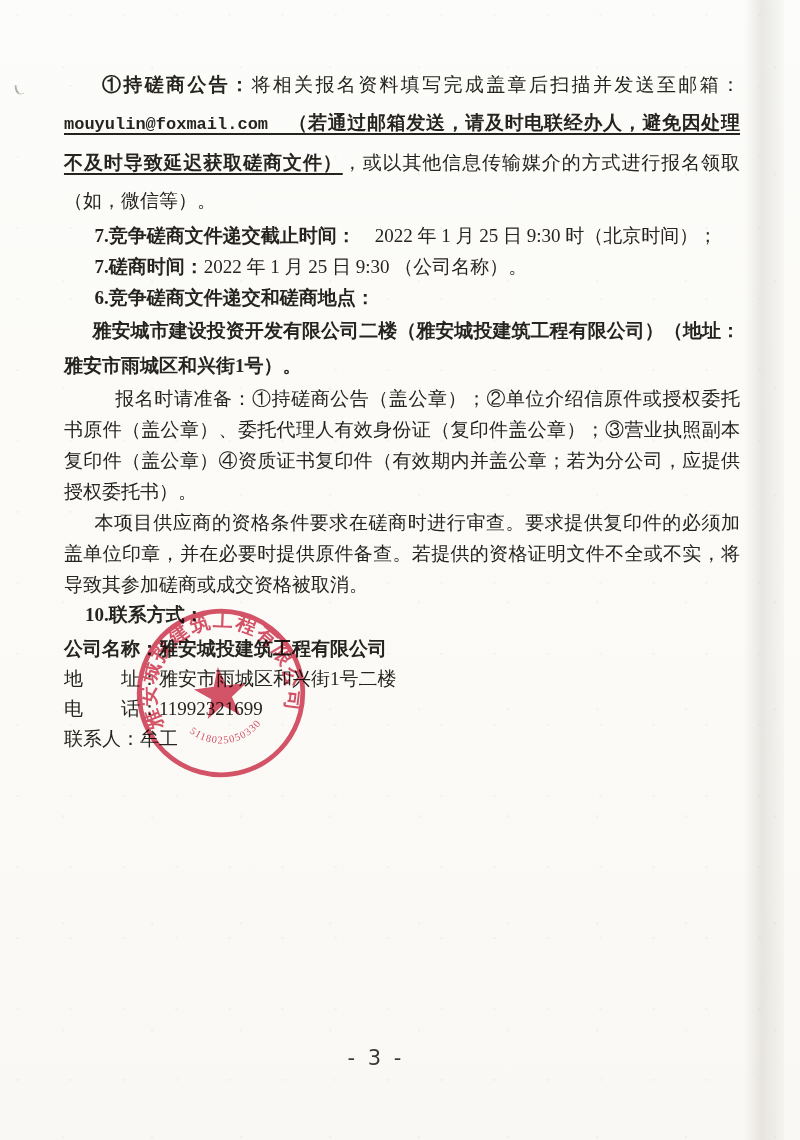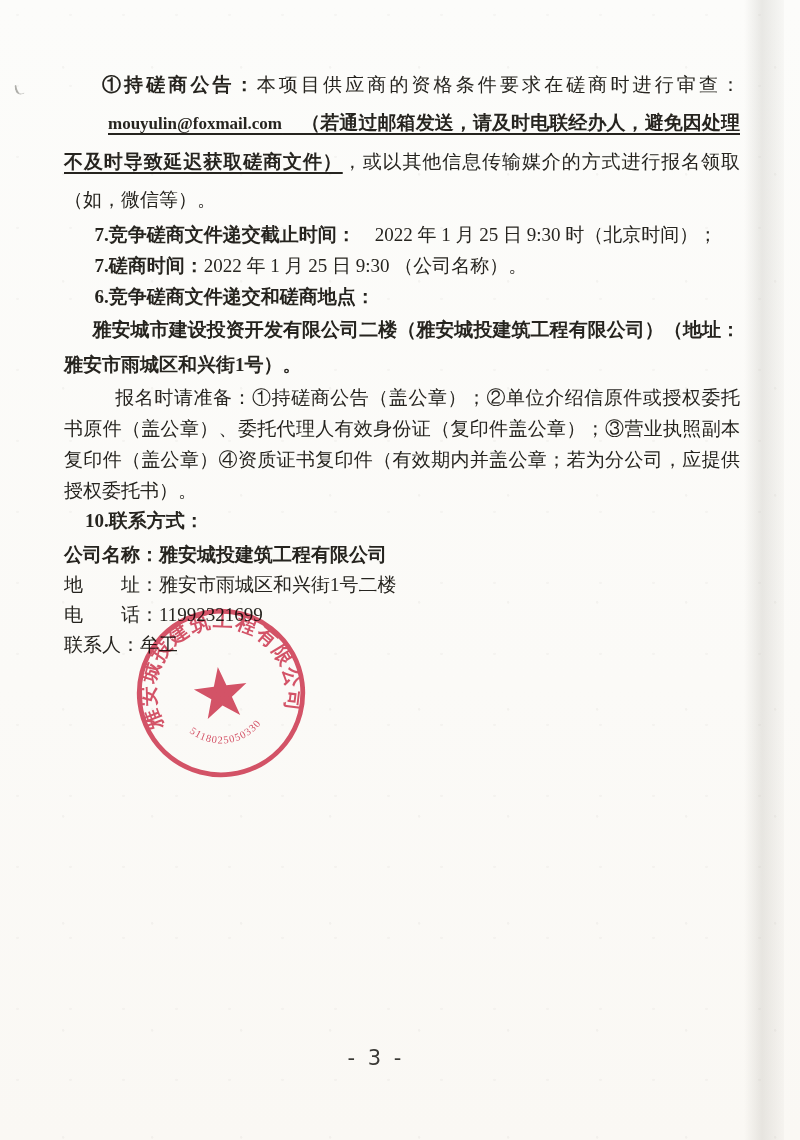--- a/index.html
+++ b/index.html
@@ -32,21 +32,21 @@
   .content {
     position:absolute; left:64px; top:0; width:676px;
     padding-top:66px; font-size:19px; text-align:justify;
   }
   .content p { margin:0; }
   .p-online { line-height:38px; text-indent:2em; }
   .u2 {
     font-weight:bold;
     text-decoration:underline; text-underline-offset:4px; text-decoration-thickness:2px;
   }
-  .email { font-family:Liberation Serif, serif; font-size:17px;margin-left:44px; }
+  .email { font-family:Liberation Mono, monospace; font-size:17px; }
   .u { text-underline-offset:3px; text-decoration-thickness:1.5px; }
   .bold { font-weight:bold; }
   .item { line-height:31px; text-indent:1.6em; }
   .item6 { margin-top:9px; }
   .item7 { margin-top:3px; }
   .item8 { margin-top:3px; }
   .addr { margin-top:2px; line-height:35px; text-indent:1.5em; font-weight:bold; }
   .item9 { margin-top:3px; line-height:35px; text-indent:1.6em; }
   .prep { margin-top:1px; line-height:31px; text-indent:2.7em; }
   .review { margin-top:5px; line-height:31px; text-indent:1.6em; }
@@ -74,33 +74,34 @@
 </style>
 </head>
 <body>
 
 <div class="page">
   <div class="artifact"></div>
   <div class="scan-band"></div>
 
   <div class="content">
 
-    <p class="p-online"><span class="bold">①持磋商公告：</span><span>本项目供应商的资格条件要求在磋商时进行审查：</span><span class="u2"><span class="email">mouyulin@foxmail.com</span><span>　（若通过邮箱发送，请及时电联经办人，避免因处理不及时导致延迟获取磋商文件）</span></span><span>，或以其他信息传输媒介的方式进行报名领取（如，微信等）。</span></p>
+    <p class="p-online"><span class="bold">①持磋商公告：</span><span>将相关报名资料填写完成盖章后扫描并发送至邮箱：</span><span class="u2"><span class="email">mouyulin@foxmail.com</span><span>　（若通过邮箱发送，请及时电联经办人，避免因处理不及时导致延迟获取磋商文件）</span></span><span>，或以其他信息传输媒介的方式进行报名领取（如，微信等）。</span></p>
 
     <p class="item item6"><span class="bold">7.竞争磋商文件递交截止时间：</span><span class="u">　2022 </span><span>年</span><span class="u"> 1 </span><span>月</span><span class="u"> 25 </span><span>日</span><span class="u"> 9:30 </span><span>时（北京时间）；</span></p>
 
     <p class="item item7"><span class="bold">7.磋商时间：</span><span class="u">2022 </span><span>年</span><span class="u">  1 </span><span>月</span><span class="u"> 25 </span><span>日</span><span class="u"> 9:30 </span><span>（公司名称）。</span></p>
 
     <p class="item item8 bold">6.竞争磋商文件递交和磋商地点：</p>
 
     <p class="addr">雅安城市建设投资开发有限公司二楼（雅安城投建筑工程有限公司）（地址：雅安市雨城区和兴街1号）。</p>
 
 
     <p class="prep">报名时请准备：①持磋商公告（盖公章）；②单位介绍信原件或授权委托书原件（盖公章）、委托代理人有效身份证（复印件盖公章）；③营业执照副本复印件（盖公章）④资质证书复印件（有效期内并盖公章；若为分公司，应提供授权委托书）。</p>
 
+    <p class="review">本项目供应商的资格条件要求在磋商时进行审查。要求提供复印件的必须加盖单位印章，并在必要时提供原件备查。若提供的资格证明文件不全或不实，将导致其参加磋商或成交资格被取消。</p>
 
     <p class="item10">10.联系方式：</p>
 
     <div class="contact">
       <p class="contact-row first"><span>公司名称：</span><span>雅安城投建筑工程有限公司</span></p>
       <p class="contact-row"><span>地　　址：</span><span>雅安市雨城区和兴街1号二楼</span></p>
       <p class="contact-row"><span>电　　话：</span><span>11992321699</span></p>
       <p class="contact-row"><span>联系人：</span><span>牟工</span></p>
     </div>
   </div>

